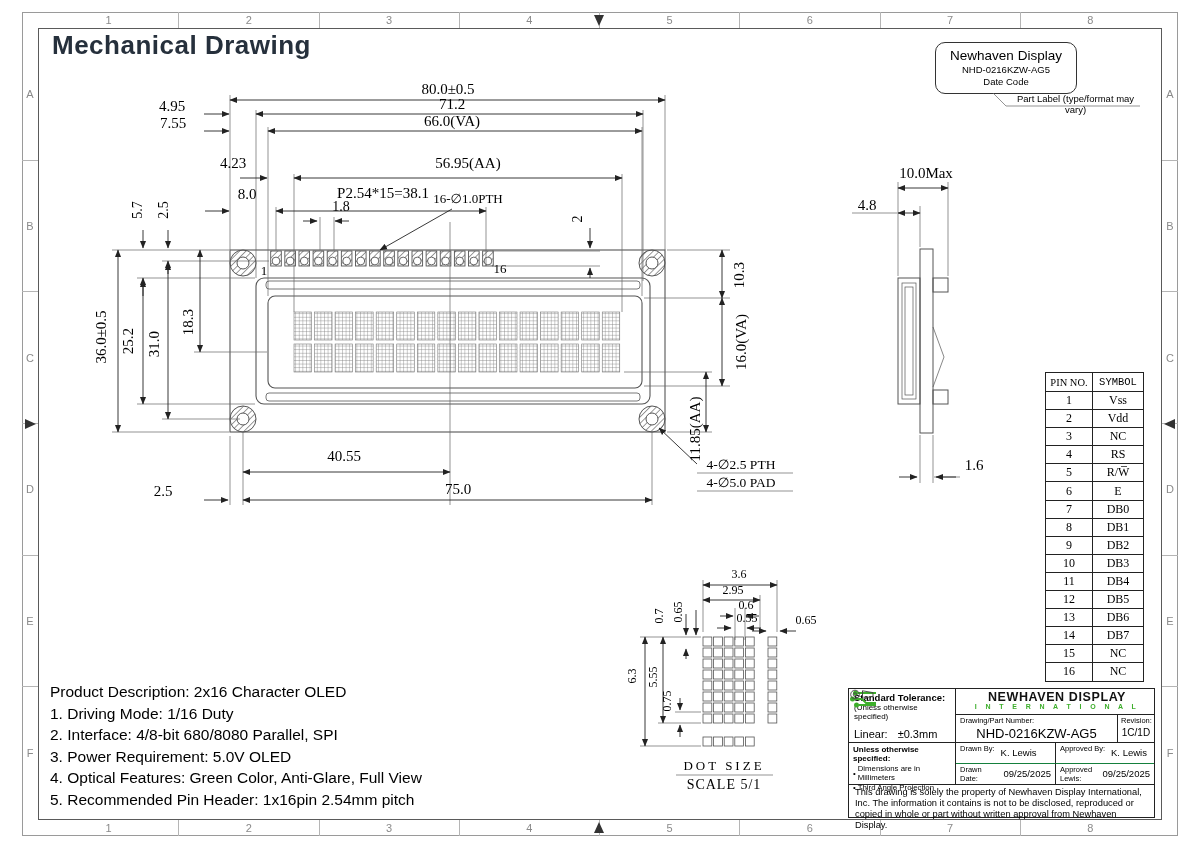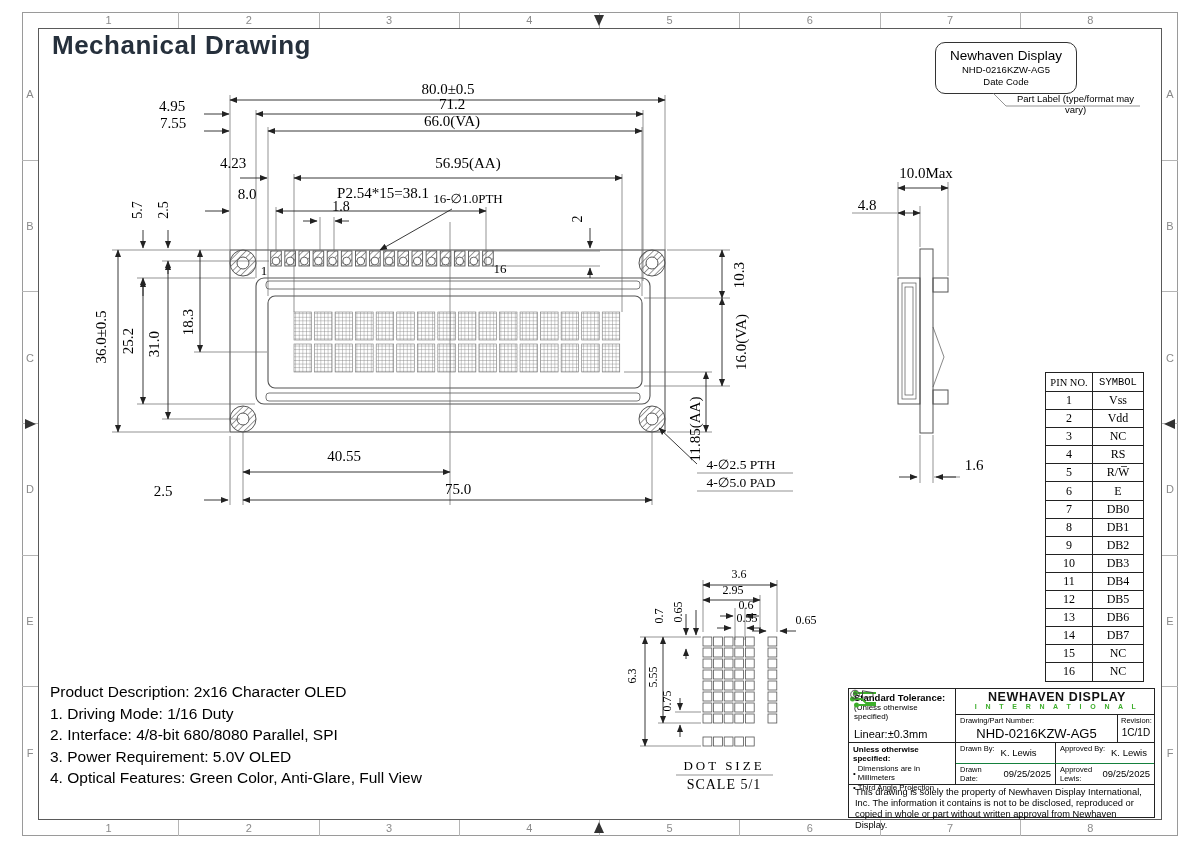--- a/index.html
+++ b/index.html
@@ -49,21 +49,21 @@
   #product{position:absolute;left:50px;top:681px;font-size:15.5px;line-height:21.5px;color:#000;}
 
   
   #titleblock{position:absolute;left:848px;top:688px;width:307px;height:130px;border:1.5px solid #222;
               box-sizing:border-box;background:#fff;}
   .tb-row1{height:54px;display:flex;border-bottom:1px solid #222;box-sizing:border-box;}
   .tb-left1{width:107px;border-right:1px solid #222;box-sizing:border-box;padding:3px 5px;}
   .tb-left1 .t1{font-size:9.5px;font-weight:bold;}
   .tb-left1 .t2{font-size:8px;}
   .tb-left1 .t3{font-size:11px;margin-top:7px;}
-  .tb-left1 .t3 span{}
+  .tb-left1 .t3 span{margin-left:10px;}
   .tb-right1{flex:1;display:flex;flex-direction:column;}
   .tb-logo{height:28px;border-bottom:1px solid #222;box-sizing:border-box;display:flex;align-items:center;justify-content:center;}
   .logo-text{margin-left:4px;text-align:center;line-height:10px;}
   .logo-name{font-size:12.5px;font-weight:bold;letter-spacing:.6px;color:#111;}
   .logo-sub{font-size:7px;font-weight:bold;letter-spacing:3.4px;color:#3dae2b;}
   .tb-pn{flex:1;display:flex;}
   .tb-pn-main{flex:1;border-right:1px solid #222;box-sizing:border-box;padding:1px 4px;}
   .tb-lbl{font-size:7.5px;}
   .tb-pn-val{font-size:13px;text-align:center;margin-top:1px;}
   .tb-rev{width:36px;padding:1px 3px;box-sizing:border-box;}
@@ -491,20 +491,21 @@
         </tr>
       </tbody>
   </table>
 
   <div id="product">
       <div>Product Description: 2x16 Character OLED</div>
       <div>1. Driving Mode: 1/16 Duty</div>
       <div>2. Interface: 4/8-bit 680/8080 Parallel, SPI</div>
       <div>3. Power Requirement: 5.0V OLED</div>
       <div>4. Optical Features: Green Color, Anti-Glare, Full View</div>
+      <div>5. Recommended Pin Header: 1x16pin 2.54mm pitch</div>
     </div>
 
   <div id="titleblock">
     <div class="tb-row1">
       <div class="tb-left1">
         <div class="t1">Standard Tolerance:</div>
         <div class="t2">(Unless otherwise specified)</div>
         <div class="t3"><span style="margin-left:0">Linear:</span><span>±0.3mm</span></div>
       </div>
       <div class="tb-right1">

